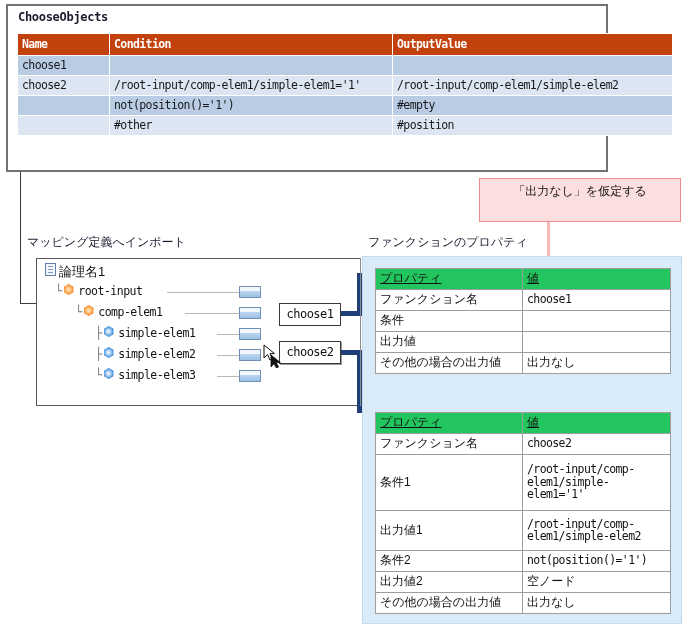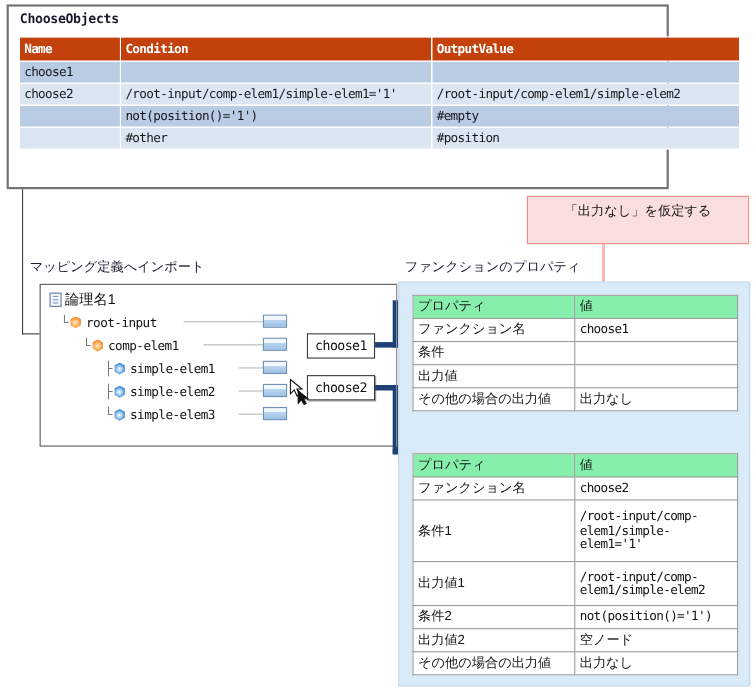--- a/index.html
+++ b/index.html
@@ -90,21 +90,20 @@
     width: 325px;
     height: 148px;
     border: 1px solid #58585a;
     background: #ffffff;
     box-sizing: border-box;
   }
   .tree-row {
     position: absolute;
     height: 18px;
     display: flex;
-    align-items: center;
     white-space: nowrap;
   }
   .tree-label {
     font-family: "DejaVu Sans Mono", monospace;
     font-size: 11.5px;
     letter-spacing: -0.5px;
     color: #111111;
   }
   .tree-label.jp {
     font-family: "Liberation Sans", "DejaVu Sans", sans-serif;
@@ -211,22 +210,23 @@
   .prop-table th, .prop-table td {
     border: 1px solid #9d9d9d;
     padding: 1px 4px 2px 4px;
     font-size: 12px;
     text-align: left;
     vertical-align: middle;
     box-sizing: border-box;
     color: #111111;
   }
   .prop-table th {
-    background: #86efac;
+    background: #22c55e;
     font-weight: normal;
+    text-decoration: underline;
   }
   .prop-table td.mono {
     font-family: "DejaVu Sans Mono", monospace;
     font-size: 11.5px;
     letter-spacing: -0.6px;
     line-height: 12.5px;
   }
   .pcol-key { width: 147px; }
   .pcol-val { width: 148px; }
 

